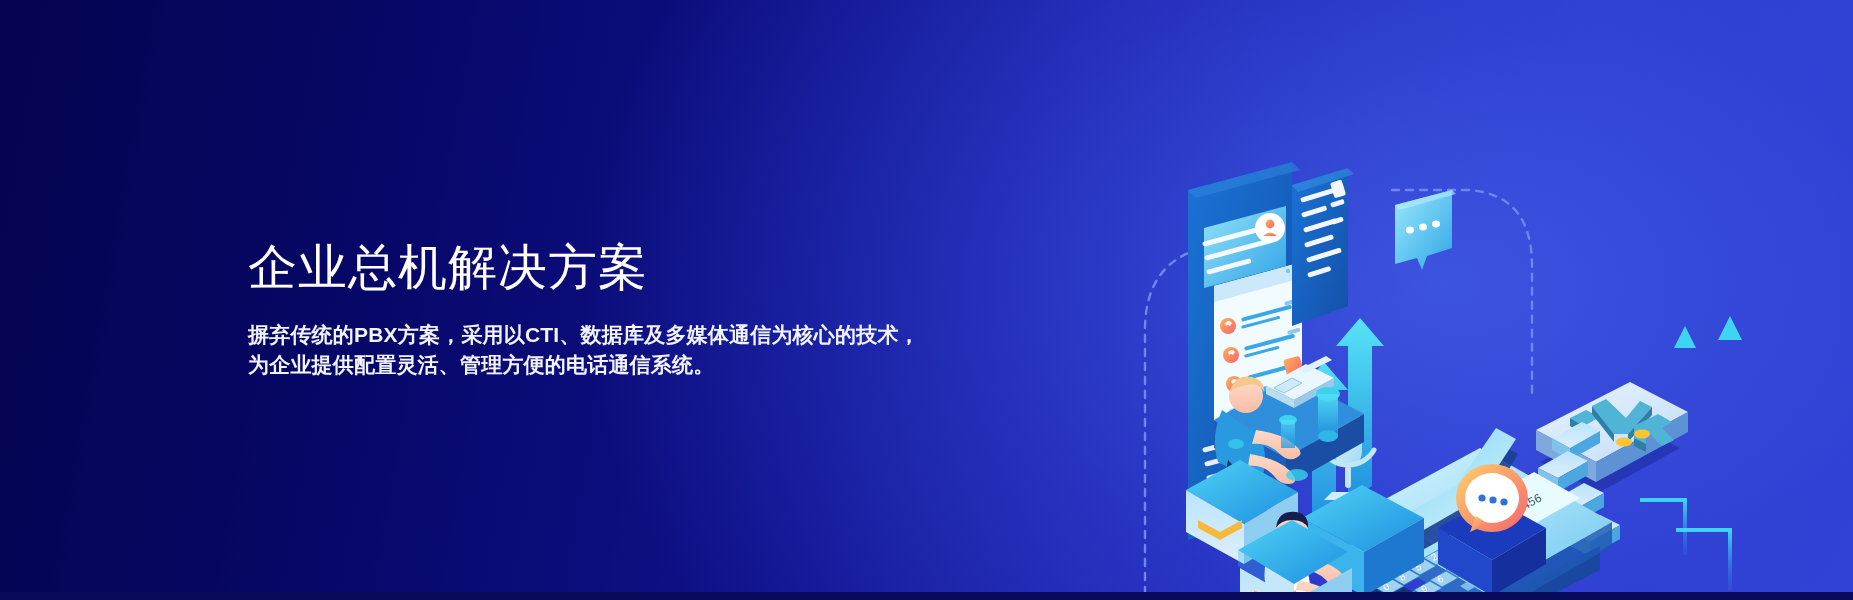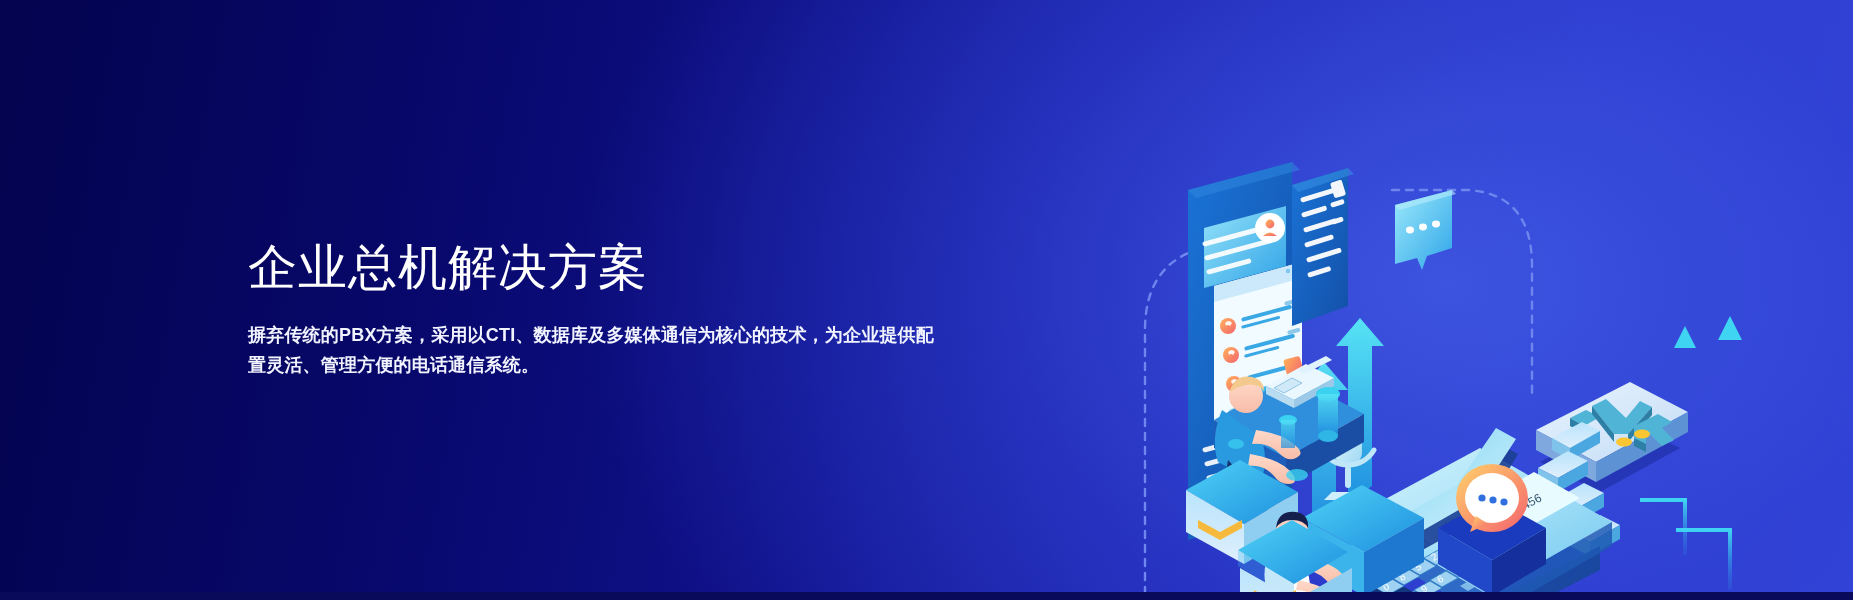--- a/index.html
+++ b/index.html
@@ -32,21 +32,21 @@
     font-size: 49px;
     line-height: 62px;
     font-weight: 400;
     color: #ffffff;
     letter-spacing: 1px;
     white-space: nowrap;
   }
   .subcopy {
     margin: 22px 0 0 0;
     width: 690px;
-    font-size: 18px;
+    font-size: 21px;
     line-height: 30px;
     font-weight: bold;
     color: #f1f3ff;
     letter-spacing: .2px;
   }
 
   
   #art {
     position: absolute;
     left: 940px;

